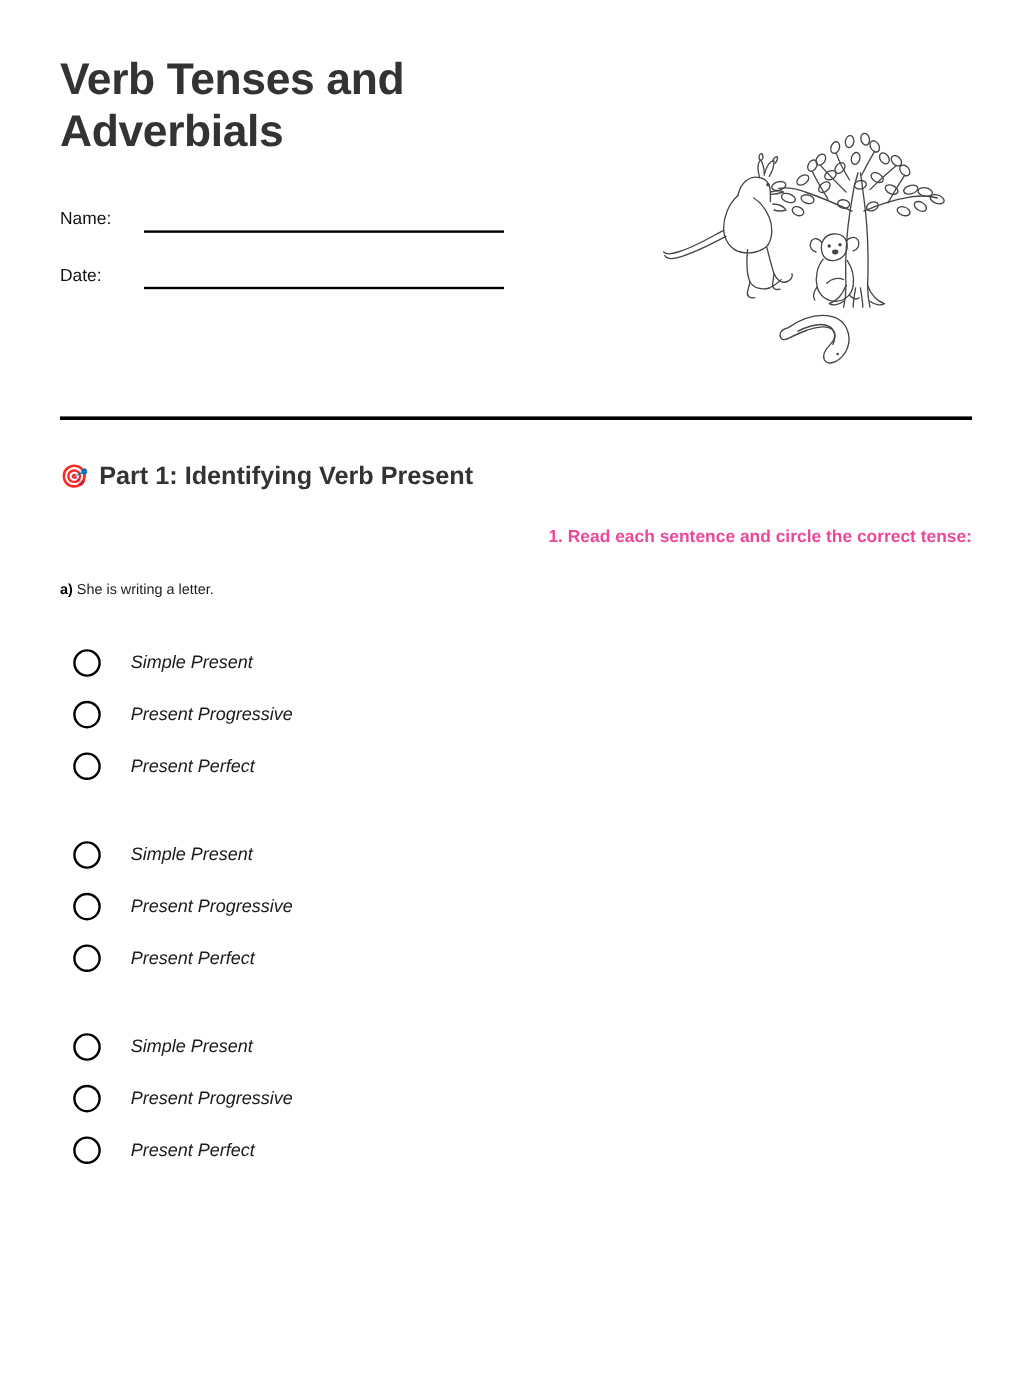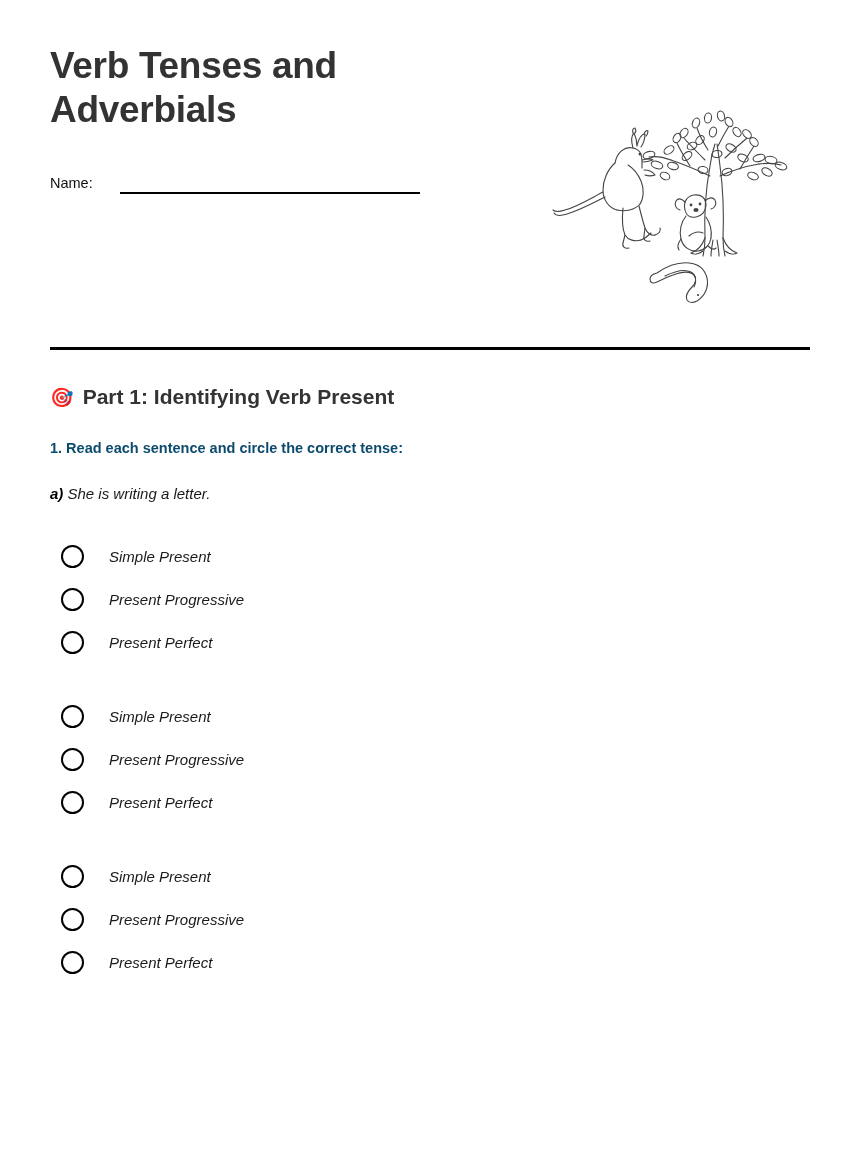--- a/index.html
+++ b/index.html
@@ -101,32 +101,32 @@
     margin: 0;
   }
   .part-emoji {
     font-size: 19px;
     line-height: 1;
     display: inline-block;
   }
   .instruction {
     font-size: 14.5px;
     font-weight: bold;
-    color: #0c4a6e;
+    color: #ec4899;
     margin-top: 31px;
+    text-align: right;
   }
 
   
   .question-block { margin-top: 27px; }
   .question-block.first { margin-top: 27px; }
   .question-text {
-    font-size: 15px;
+    font-size: 12px;
     color: #1a1a1a;
     line-height: 1.4;
-    font-style: italic;
   }
   .question-letter {
     font-weight: bold;
     color: #000000;
   }
   .options {
     margin-top: 31px;
     padding-left: 11px;
   }
   .option-row {
@@ -153,20 +153,24 @@
 <body>
 
 <div class="page">
 
   <div class="header-block">
     <h1 class="worksheet-title">Verb Tenses and Adverbials</h1>
 
     <div class="fields">
       <div class="field-row">
         <span class="field-label">Name:</span>
+        <span class="field-line"></span>
+      </div>
+      <div class="field-row">
+        <span class="field-label">Date:</span>
         <span class="field-line"></span>
       </div>
     </div>
   </div>
 
   <div class="illustration">
     <svg width="280" height="225" viewBox="0 0 280 225" fill="none" stroke="#444" stroke-width="1.1" stroke-linecap="round" stroke-linejoin="round">
 
       <g>
         <path d="M70 75 C72 64, 80 58, 88 60 C94 61, 97 66, 97 72 L97 80"></path>

